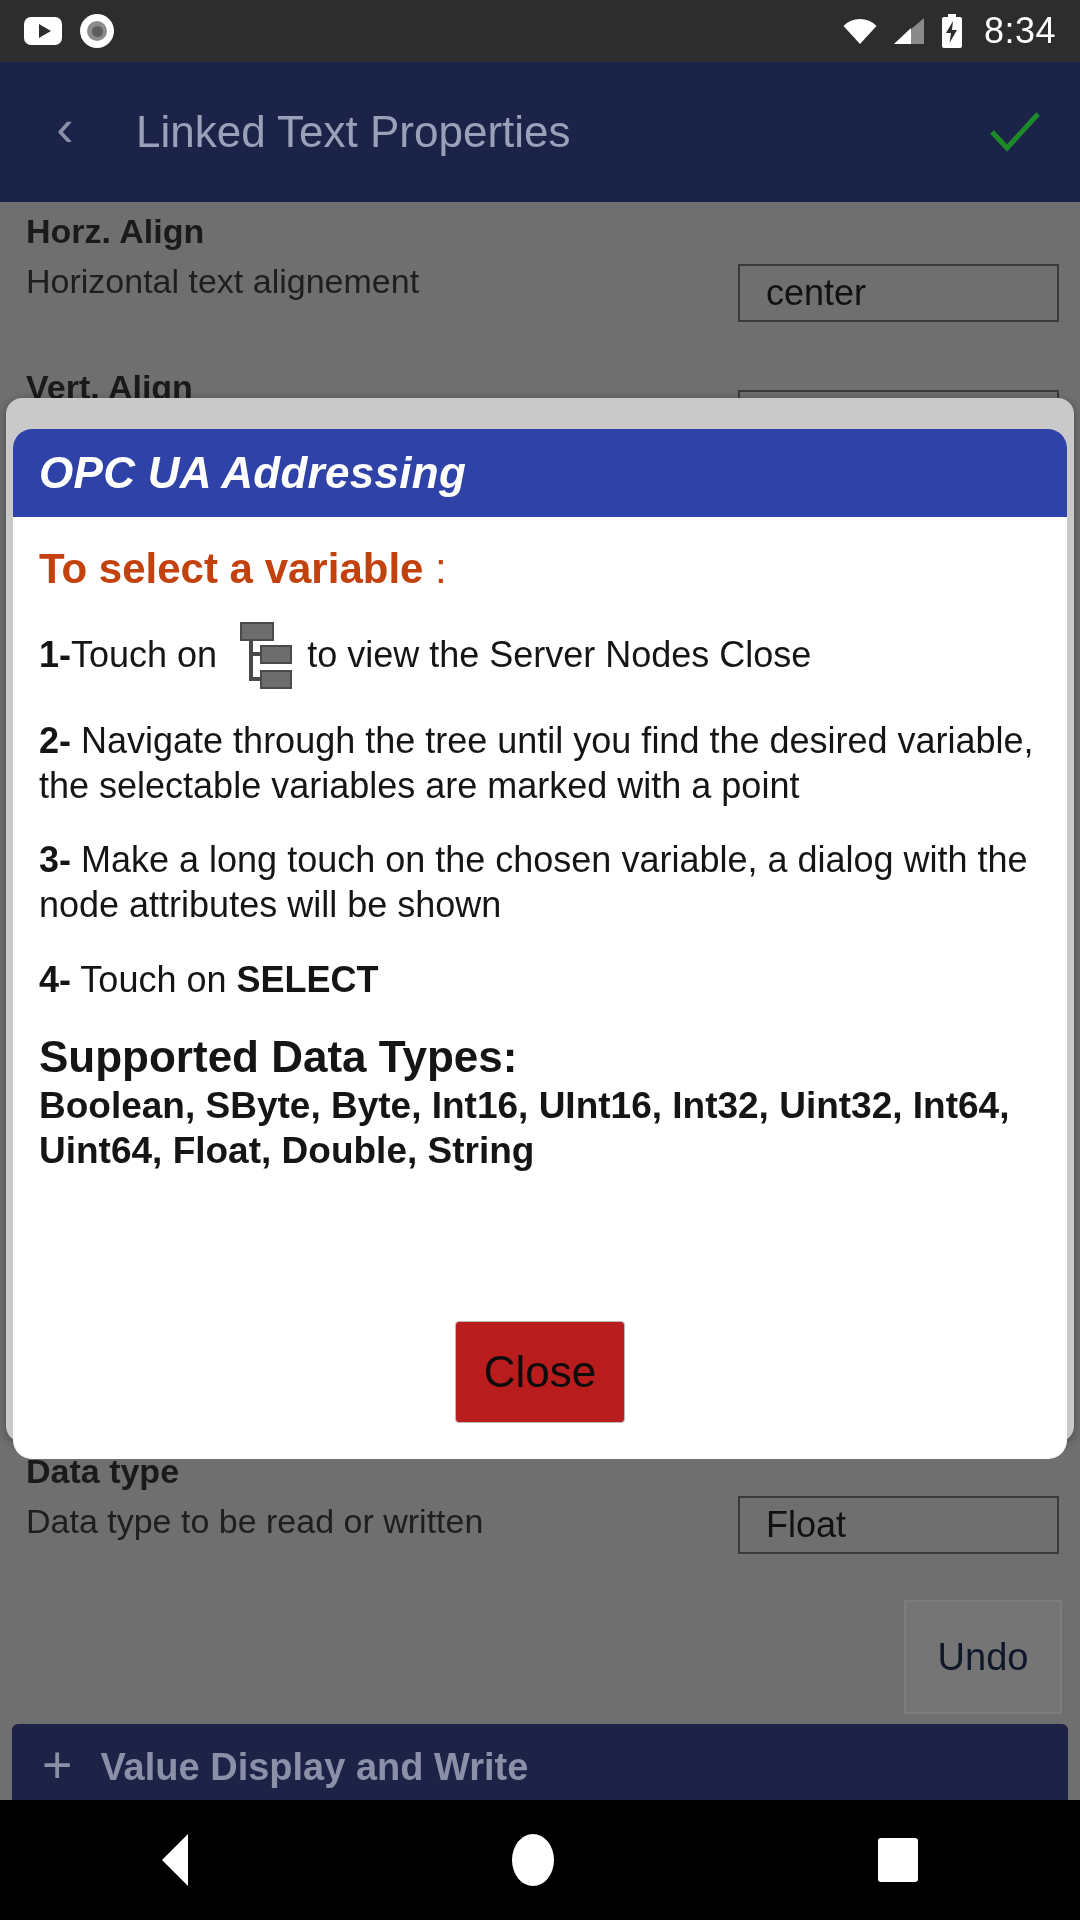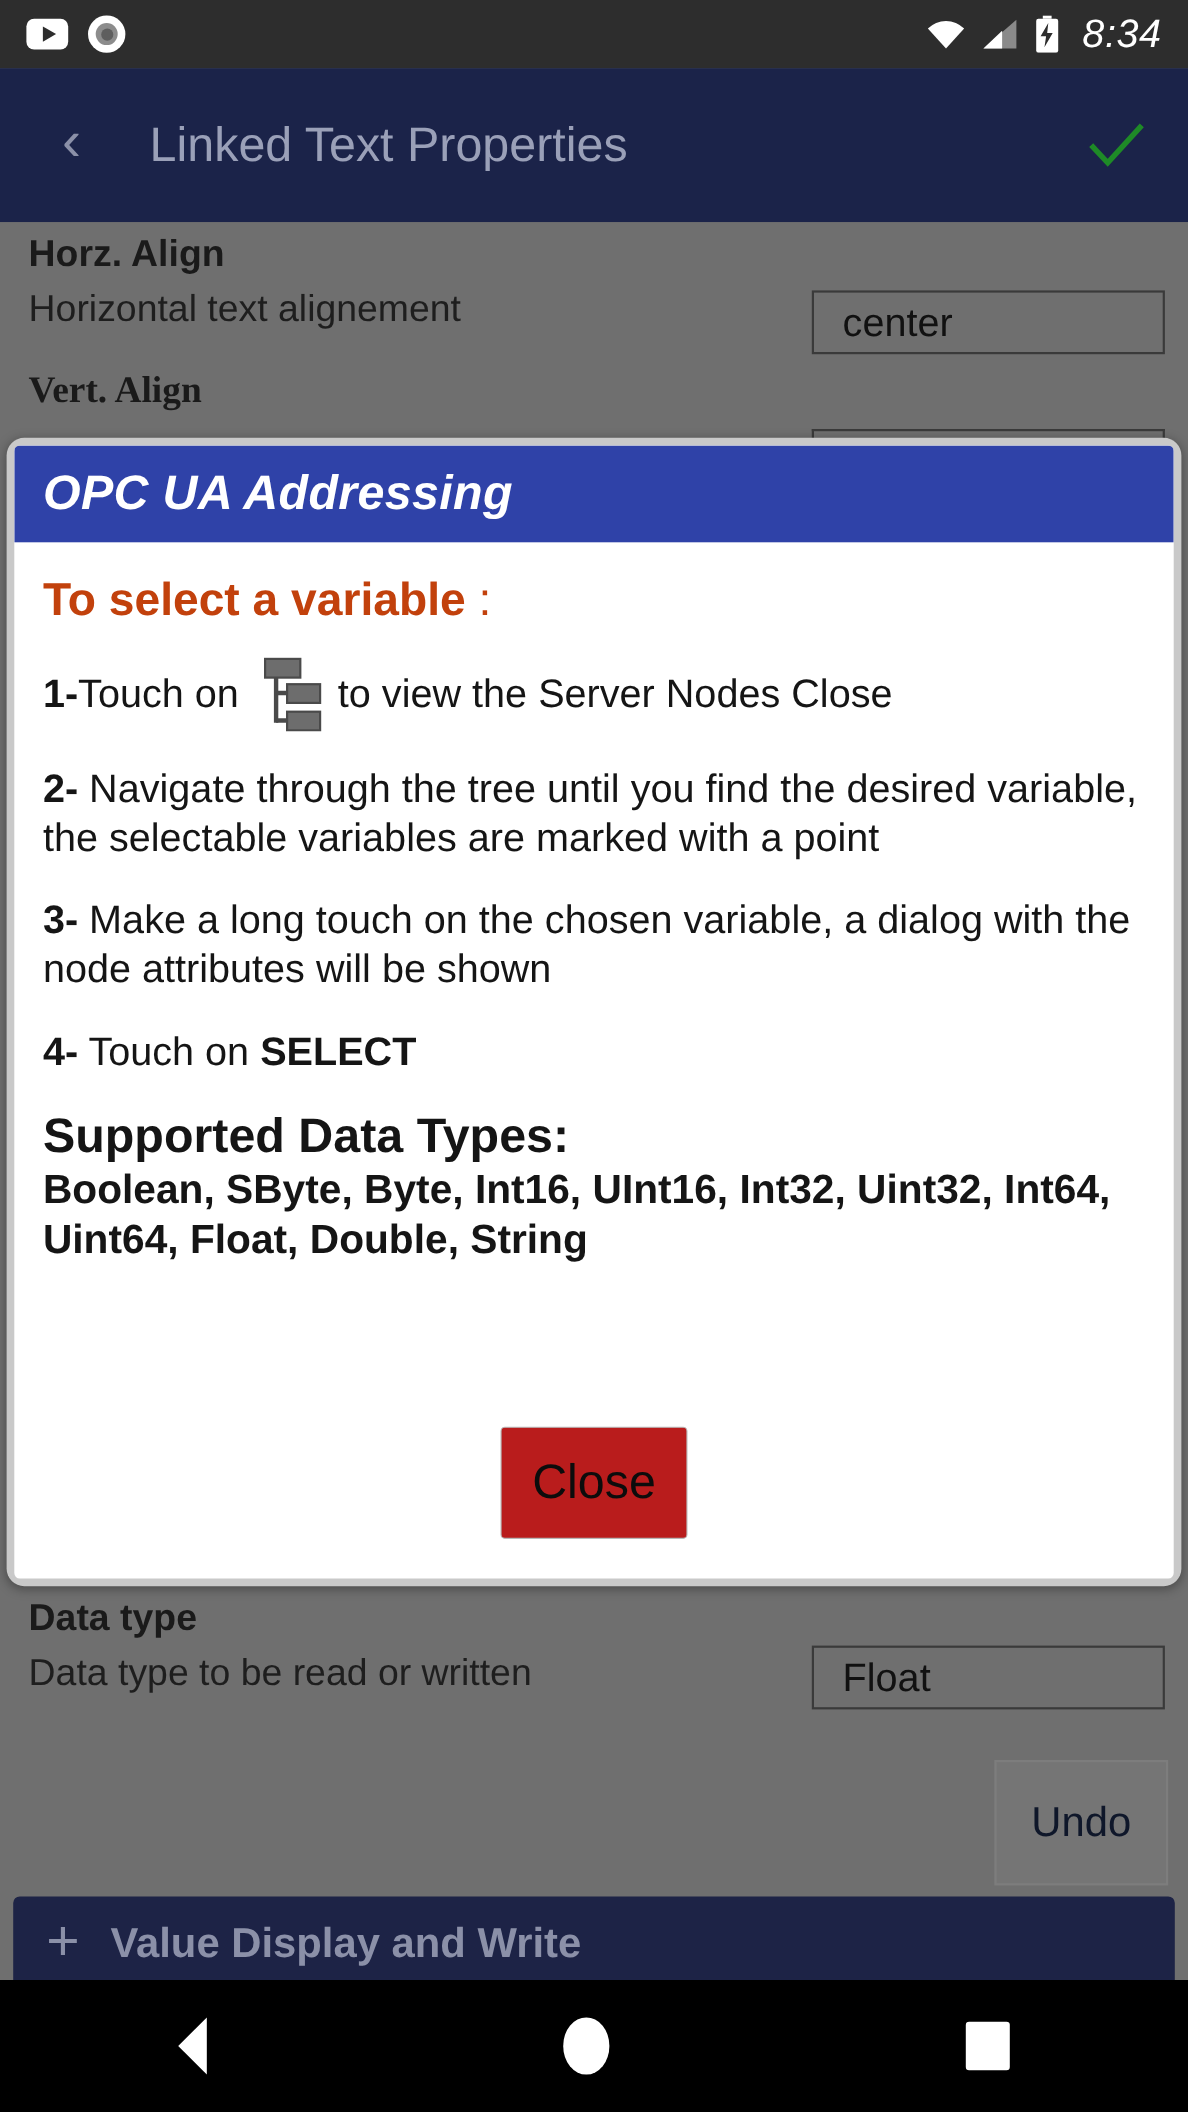--- a/index.html
+++ b/index.html
@@ -9,21 +9,20 @@
     font-family:"Liberation Sans", sans-serif;
     overflow:hidden;
   }
   #screen { position:relative; width:1080px; height:1920px; background:#6f6f6f; }
 
   
   .statusbar {
     position:absolute; top:0; left:0; width:1080px; height:62px;
     background:#2d2d2d; display:flex; align-items:center;
     padding:0 24px;
-    font-style:italic;
   }
   .sb-left { display:flex; align-items:center; gap:18px; }
   .sb-right { margin-left:auto; display:flex; align-items:center; gap:14px; }
   .yt-icon {
     width:38px; height:28px; background:#fff; border-radius:7px;
     display:flex; align-items:center; justify-content:center;
   }
   .yt-icon .tri {
     width:0; height:0; border-left:12px solid #2d2d2d;
     border-top:7px solid transparent; border-bottom:7px solid transparent;
@@ -88,22 +87,22 @@
   .addbar .label { color:#8b90a8; font-size:38px; font-weight:bold; }
 
   
   .dialog-frame {
     position:absolute; left:6px; top:398px; width:1068px; height:1044px;
     background:#c9c9c9; border-radius:16px;
     box-shadow:0 2px 10px rgba(0,0,0,0.35);
     padding:7px;
   }
   .dialog {
-    width:100%; height:100%; background:#fff; border-radius:5px;
-    overflow:hidden; display:flex; flex-direction:column;
+    width:100%; height:100%; background:#fff; border-radius:19px;
+    overflow:hidden; display:flex; flex-direction:column;margin-top:24px;
   }
   .dlg-header {
     height:88px; background:#2f42a8; display:flex; align-items:center;
     padding-left:26px; flex:0 0 auto;
   }
   .dlg-title {
     color:#fff; font-size:44px; font-weight:bold; font-style:italic;
     letter-spacing:0.3px;
   }
   .dlg-body { flex:1 1 auto; padding:28px 26px 0 26px; overflow:hidden; }
@@ -191,21 +190,21 @@
   </div>
 
   <div class="form-area">
 
     <div class="prop-row" style="top:8px;">
       <div class="prop-title">Horz. Align</div>
       <div class="prop-desc">Horizontal text alignement</div>
     </div>
     <div class="prop-field" style="top:62px; left:738px;">center</div>
 
-    <div class="prop-row" style="top:132px;font-family:Liberation Serif, serif;">
+    <div class="prop-row" style="top:164px;">
       <div class="prop-title">Vert. Align</div>
     </div>
     <div class="prop-field" style="top:188px; left:738px; height:40px; border-bottom:none;"></div>
 
     <div class="prop-row" style="top:1248px;">
       <div class="prop-title">Data type</div>
       <div class="prop-desc">Data type to be read or written</div>
     </div>
     <div class="prop-field" style="top:1294px; left:738px;">Float</div>
 

